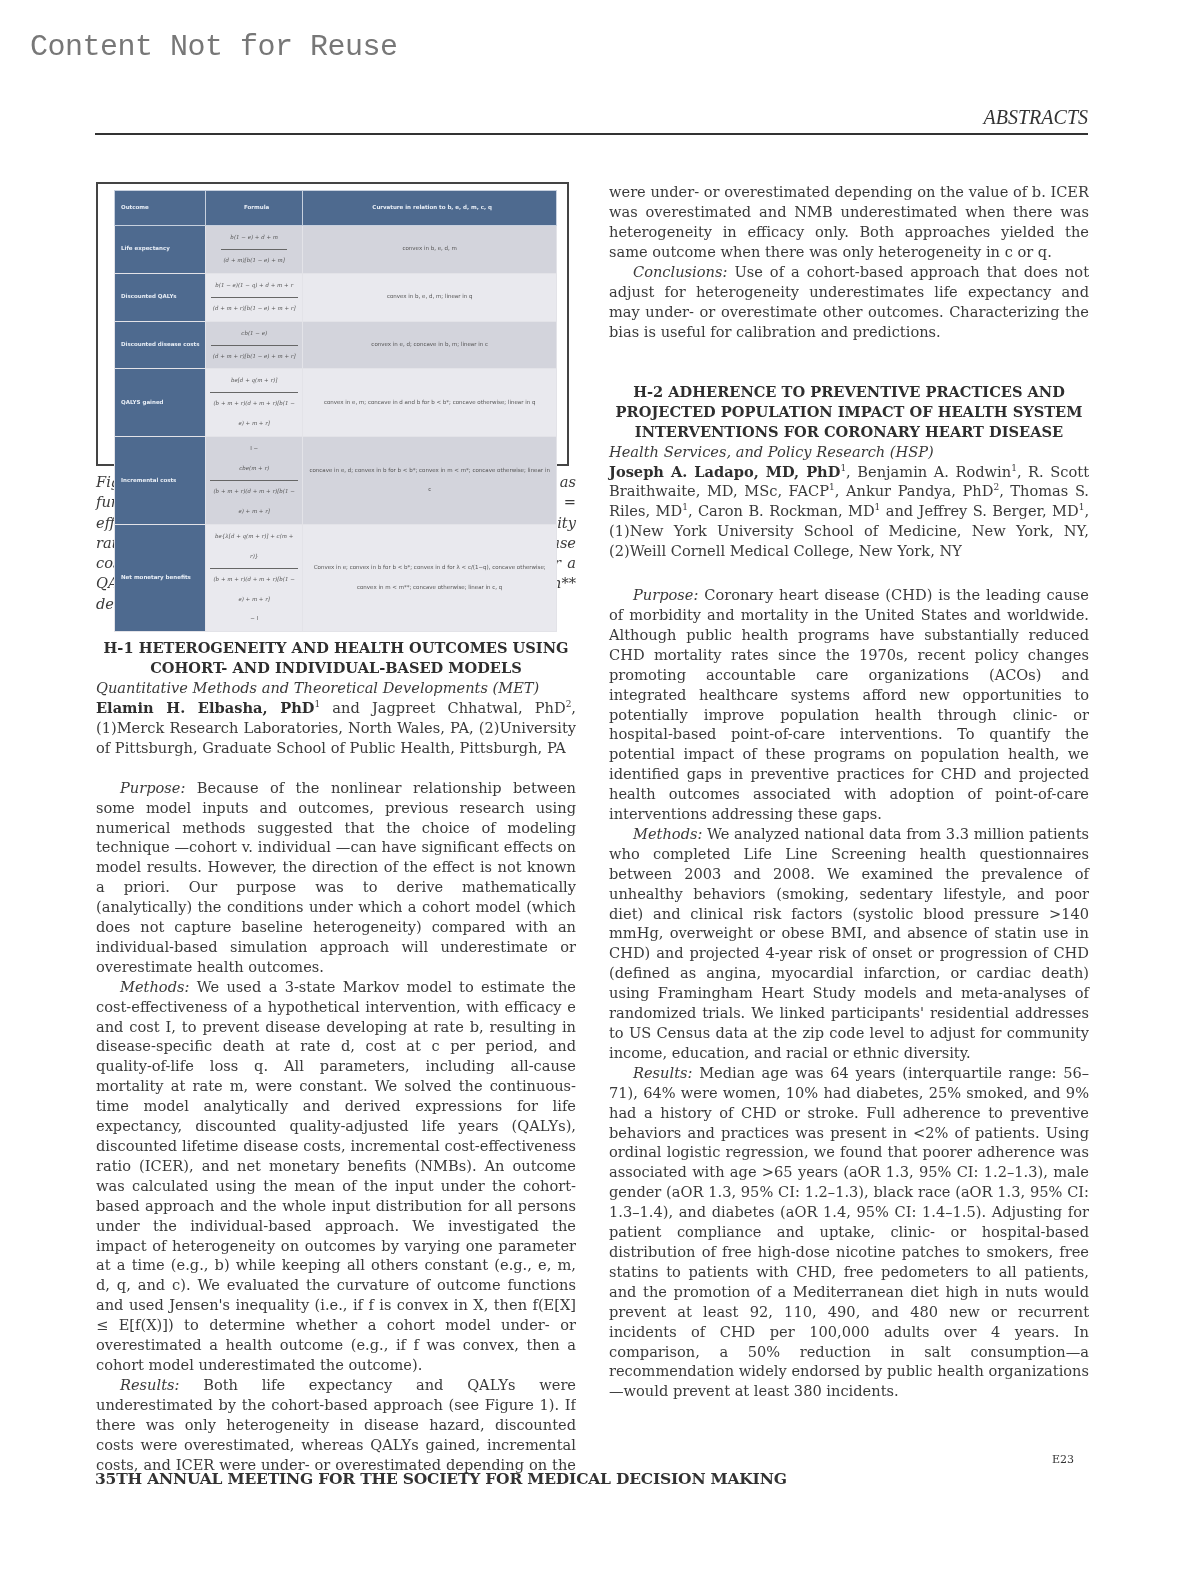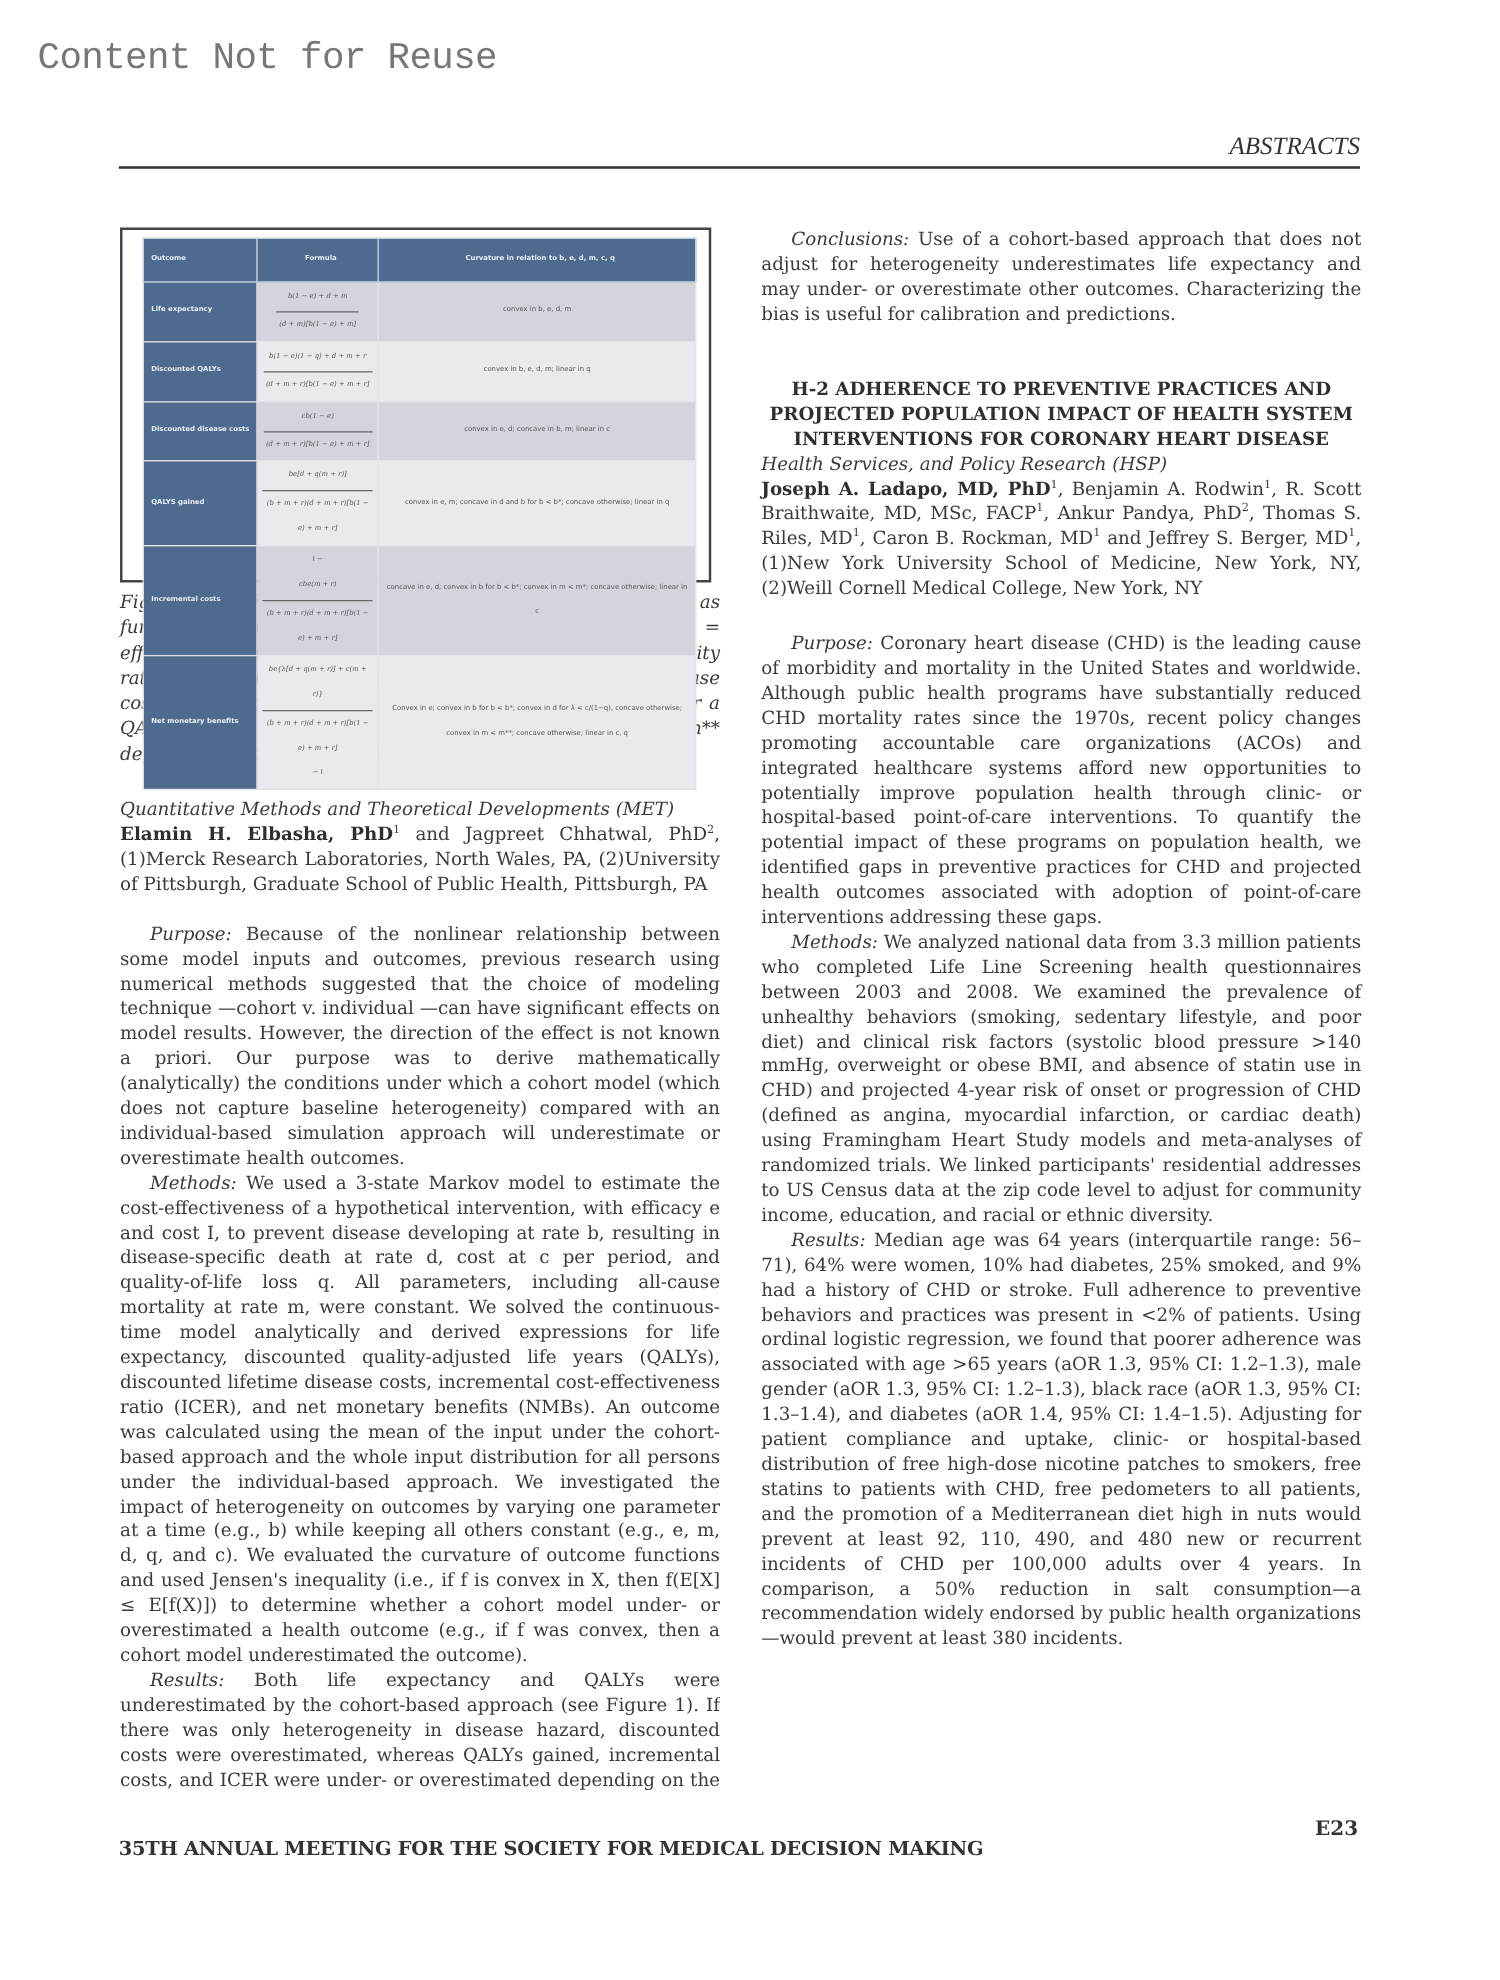--- a/index.html
+++ b/index.html
@@ -37,22 +37,22 @@
   .caption { font-style: italic; font-size: 14.6px; line-height: 20.3px; text-align: justify; }
   .caption .upright { font-style: normal; }
 
   h2.title { font-size: 14.6px; font-weight: bold; margin: 0; line-height: 20px; color: #2f2f2f; text-align: center; }
   .category { font-style: italic; }
   .authors b { color: #2f2f2f; margin-top: 12px; }
   sup { font-size: 9px; line-height: 0; }
 
   .footer-left { position: absolute; left: 95px; top: 1453px; font-family: "DejaVu Serif", serif; font-weight: bold;
                  font-size: 15.5px; color: #333; letter-spacing: -0.2px; margin-top: 16px; }
-  .footer-right { position: absolute; left: 1052px; top: 1453px; font-family: "DejaVu Serif", serif; font-weight: bold;
-                  font-size: 16px; color: #333; }
+  .footer-right { position: absolute; left: 1052px; top: 1453px; font-family: "DejaVu Serif", serif; font-weight: normal;
+                  font-size: 11px; color: #333; }
 </style>
 </head>
 <body>
 
 <div class="watermark">Content Not for Reuse</div>
 <div class="running-head">ABSTRACTS</div>
 <div class="head-rule"></div>
 
 <div class="col left">
   <div class="figure-box">
@@ -96,30 +96,34 @@
     </tbody>
       </table>
   </div>
 
   <p class="caption">
     <span>Figure 1.</span>&nbsp;&nbsp;
     <span>Formula and curvature of lifetime outcomes as functions of parameters. </span><span class="upright">b</span><span> = disease progression rate; </span><span class="upright">e</span><span> = efficacy; </span><span class="upright">d</span><span> = disease-specific death rate; </span><span class="upright">m</span><span> = all cause mortality rate; </span><span class="upright">q</span><span> = quality of life loss; </span><span class="upright">I</span><span> = interavation cost; </span><span class="upright">c</span><span> = disease cost per period; </span><span class="upright">r</span><span> = discount rate; λ = willingness-to-pay for a QALY. b* = (m + r)[1 − e+ (1 − e)^½]/(1 − e)^½; m* and m** depends on other parameters in a complicated way.</span>
   </p>
 
   <div style="height:24px"></div>
+  <h2 class="title">H-1 HETEROGENEITY AND HEALTH OUTCOMES USING COHORT- AND INDIVIDUAL-BASED MODELS</h2>
   <p class="category">Quantitative Methods and Theoretical Developments (MET)</p>
   <p class="authors" style="text-align:justify"><b>Elamin H. Elbasha, PhD</b><sup>1</sup><span> and Jagpreet Chhatwal, PhD</span><sup>2</sup><span>, (1)Merck Research Laboratories, North Wales, PA, (2)University of Pittsburgh, Graduate School of Public Health, Pittsburgh, PA</span></p>
 
   <div style="height:20px"></div>
   <p class="indent"><span class="lbl">Purpose:</span><span> Because of the nonlinear relationship between some model inputs and outcomes, previous research using numerical methods suggested that the choice of modeling technique —cohort v. individual —can have significant effects on model results. However, the direction of the effect is not known a priori. Our purpose was to derive mathematically (analytically) the conditions under which a cohort model (which does not capture baseline heterogeneity) compared with an individual-based simulation approach will underestimate or overestimate health outcomes.</span></p>
   <p class="indent"><span class="lbl">Methods:</span><span> We used a 3-state Markov model to estimate the cost-effectiveness of a hypothetical intervention, with efficacy e and cost I, to prevent disease developing at rate b, resulting in disease-specific death at rate d, cost at c per period, and quality-of-life loss q. All parameters, including all-cause mortality at rate m, were constant. We solved the continuous-time model analytically and derived expressions for life expectancy, discounted quality-adjusted life years (QALYs), discounted lifetime disease costs, incremental cost-effectiveness ratio (ICER), and net monetary benefits (NMBs). An outcome was calculated using the mean of the input under the cohort-based approach and the whole input distribution for all persons under the individual-based approach. We investigated the impact of heterogeneity on outcomes by varying one parameter at a time (e.g., b) while keeping all others constant (e.g., e, m, d, q, and c). We evaluated the curvature of outcome functions and used Jensen's inequality (i.e., if f is convex in X, then f(E[X] ≤ E[f(X)]) to determine whether a cohort model under- or overestimated a health outcome (e.g., if f was convex, then a cohort model underestimated the outcome).</span></p>
   <p class="indent" style="height:100px; overflow:hidden"><span class="lbl">Results:</span><span> Both life expectancy and QALYs were underestimated by the cohort-based approach (see Figure 1). If there was only heterogeneity in disease hazard, discounted costs were overestimated, whereas QALYs gained, incremental costs, and ICER were under- or overestimated depending on the value of b. ICER was overestimated and NMB underestimated when there was heterogeneity in efficacy only. Both approaches yielded the same outcome when there was only heterogeneity in c or q.</span></p>
 </div>
 
 <div class="col right">
+  <p style="height:80px; overflow:hidden; position:relative">
+    <span id="h1-results-tail">were under- or overestimated depending on the value of b. ICER was overestimated and NMB underestimated when there was heterogeneity in efficacy only. Both approaches yielded the same outcome when there was only heterogeneity in c or q.</span>
+  </p>
   <p class="indent"><span class="lbl">Conclusions:</span><span> Use of a cohort-based approach that does not adjust for heterogeneity underestimates life expectancy and may under- or overestimate other outcomes. Characterizing the bias is useful for calibration and predictions.</span></p>
 
   <div style="height:40px"></div>
   <h2 class="title">H-2 ADHERENCE TO PREVENTIVE PRACTICES AND PROJECTED POPULATION IMPACT OF HEALTH SYSTEM INTERVENTIONS FOR CORONARY HEART DISEASE</h2>
   <p class="category">Health Services, and Policy Research (HSP)</p>
   <p class="authors" style="text-align:justify"><b>Joseph A. Ladapo, MD, PhD</b><sup>1</sup><span>, Benjamin A. Rodwin</span><sup>1</sup><span>, R. Scott Braithwaite, MD, MSc, FACP</span><sup>1</sup><span>, Ankur Pandya, PhD</span><sup>2</sup><span>, Thomas S. Riles, MD</span><sup>1</sup><span>, Caron B. Rockman, MD</span><sup>1</sup><span> and Jeffrey S. Berger, MD</span><sup>1</sup><span>, (1)New York University School of Medicine, New York, NY, (2)Weill Cornell Medical College, New York, NY</span></p>
 
   <div style="height:24px"></div>
   <p class="indent"><span class="lbl">Purpose:</span><span> Coronary heart disease (CHD) is the leading cause of morbidity and mortality in the United States and worldwide. Although public health programs have substantially reduced CHD mortality rates since the 1970s, recent policy changes promoting accountable care organizations (ACOs) and integrated healthcare systems afford new opportunities to potentially improve population health through clinic- or hospital-based point-of-care interventions. To quantify the potential impact of these programs on population health, we identified gaps in preventive practices for CHD and projected health outcomes associated with adoption of point-of-care interventions addressing these gaps.</span></p>
   <p class="indent"><span class="lbl">Methods:</span><span> We analyzed national data from 3.3 million patients who completed Life Line Screening health questionnaires between 2003 and 2008. We examined the prevalence of unhealthy behaviors (smoking, sedentary lifestyle, and poor diet) and clinical risk factors (systolic blood pressure &gt;140 mmHg, overweight or obese BMI, and absence of statin use in CHD) and projected 4-year risk of onset or progression of CHD (defined as angina, myocardial infarction, or cardiac death) using Framingham Heart Study models and meta-analyses of randomized trials. We linked participants' residential addresses to US Census data at the zip code level to adjust for community income, education, and racial or ethnic diversity.</span></p>

